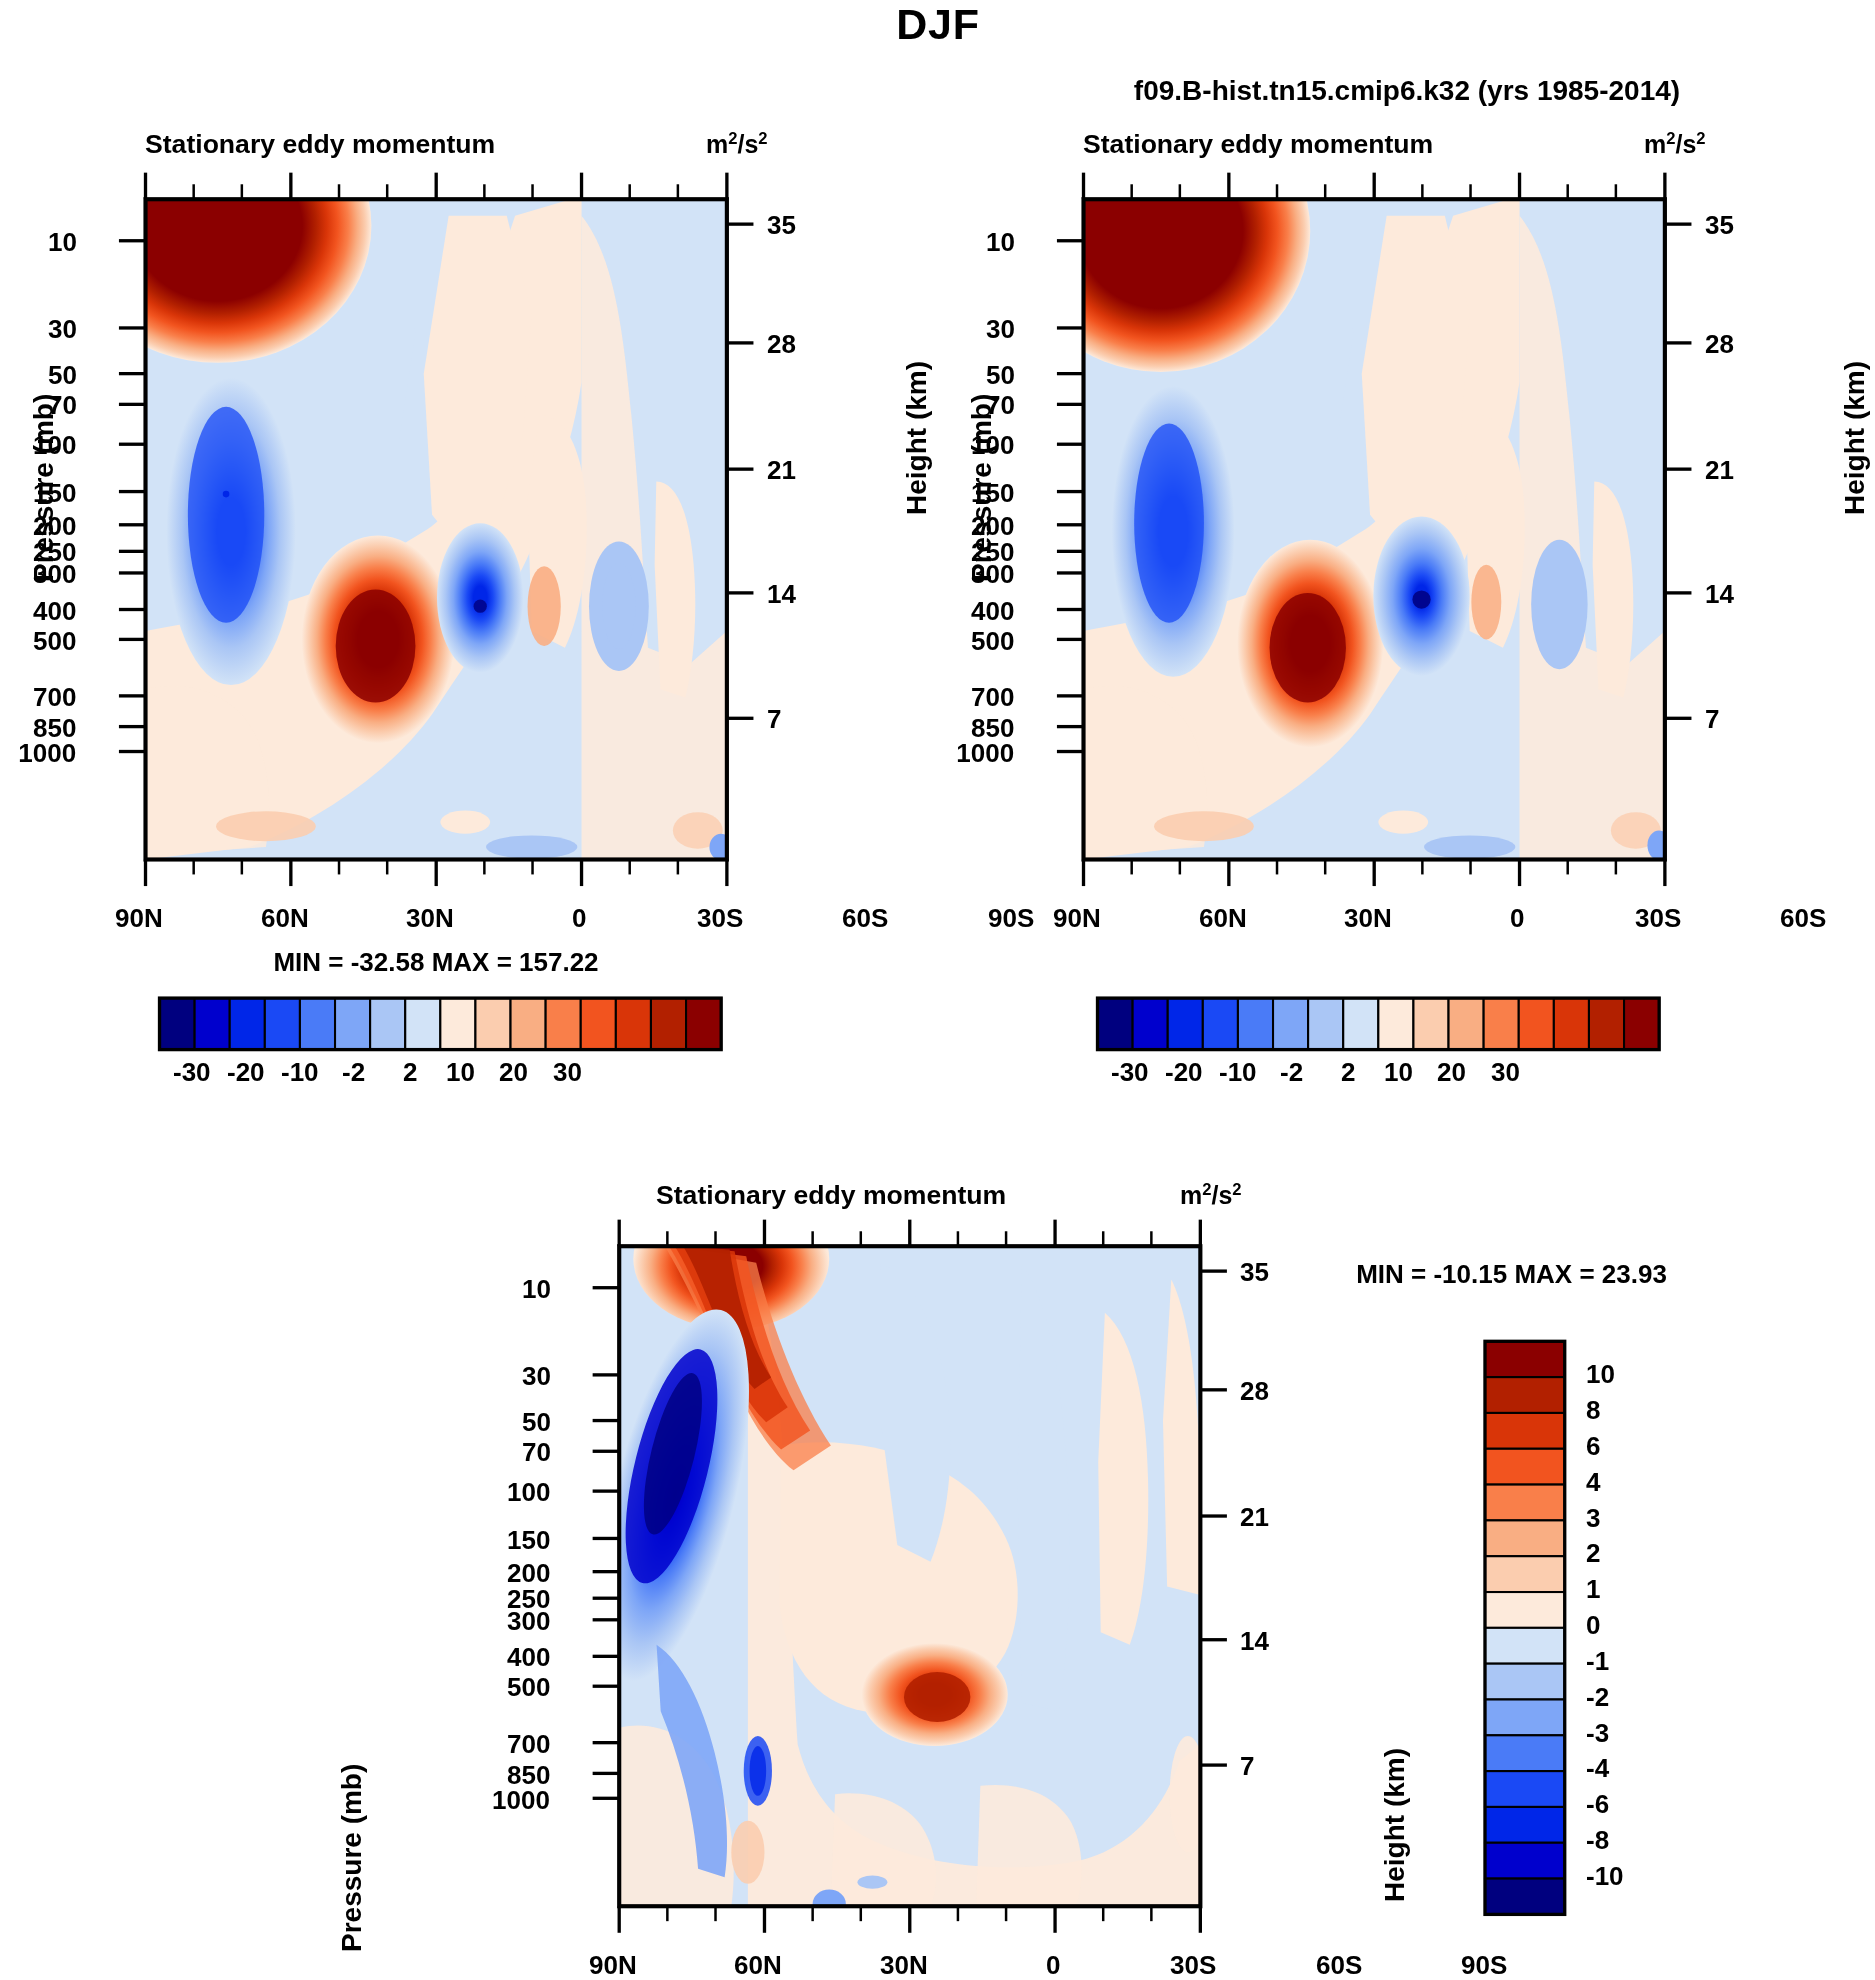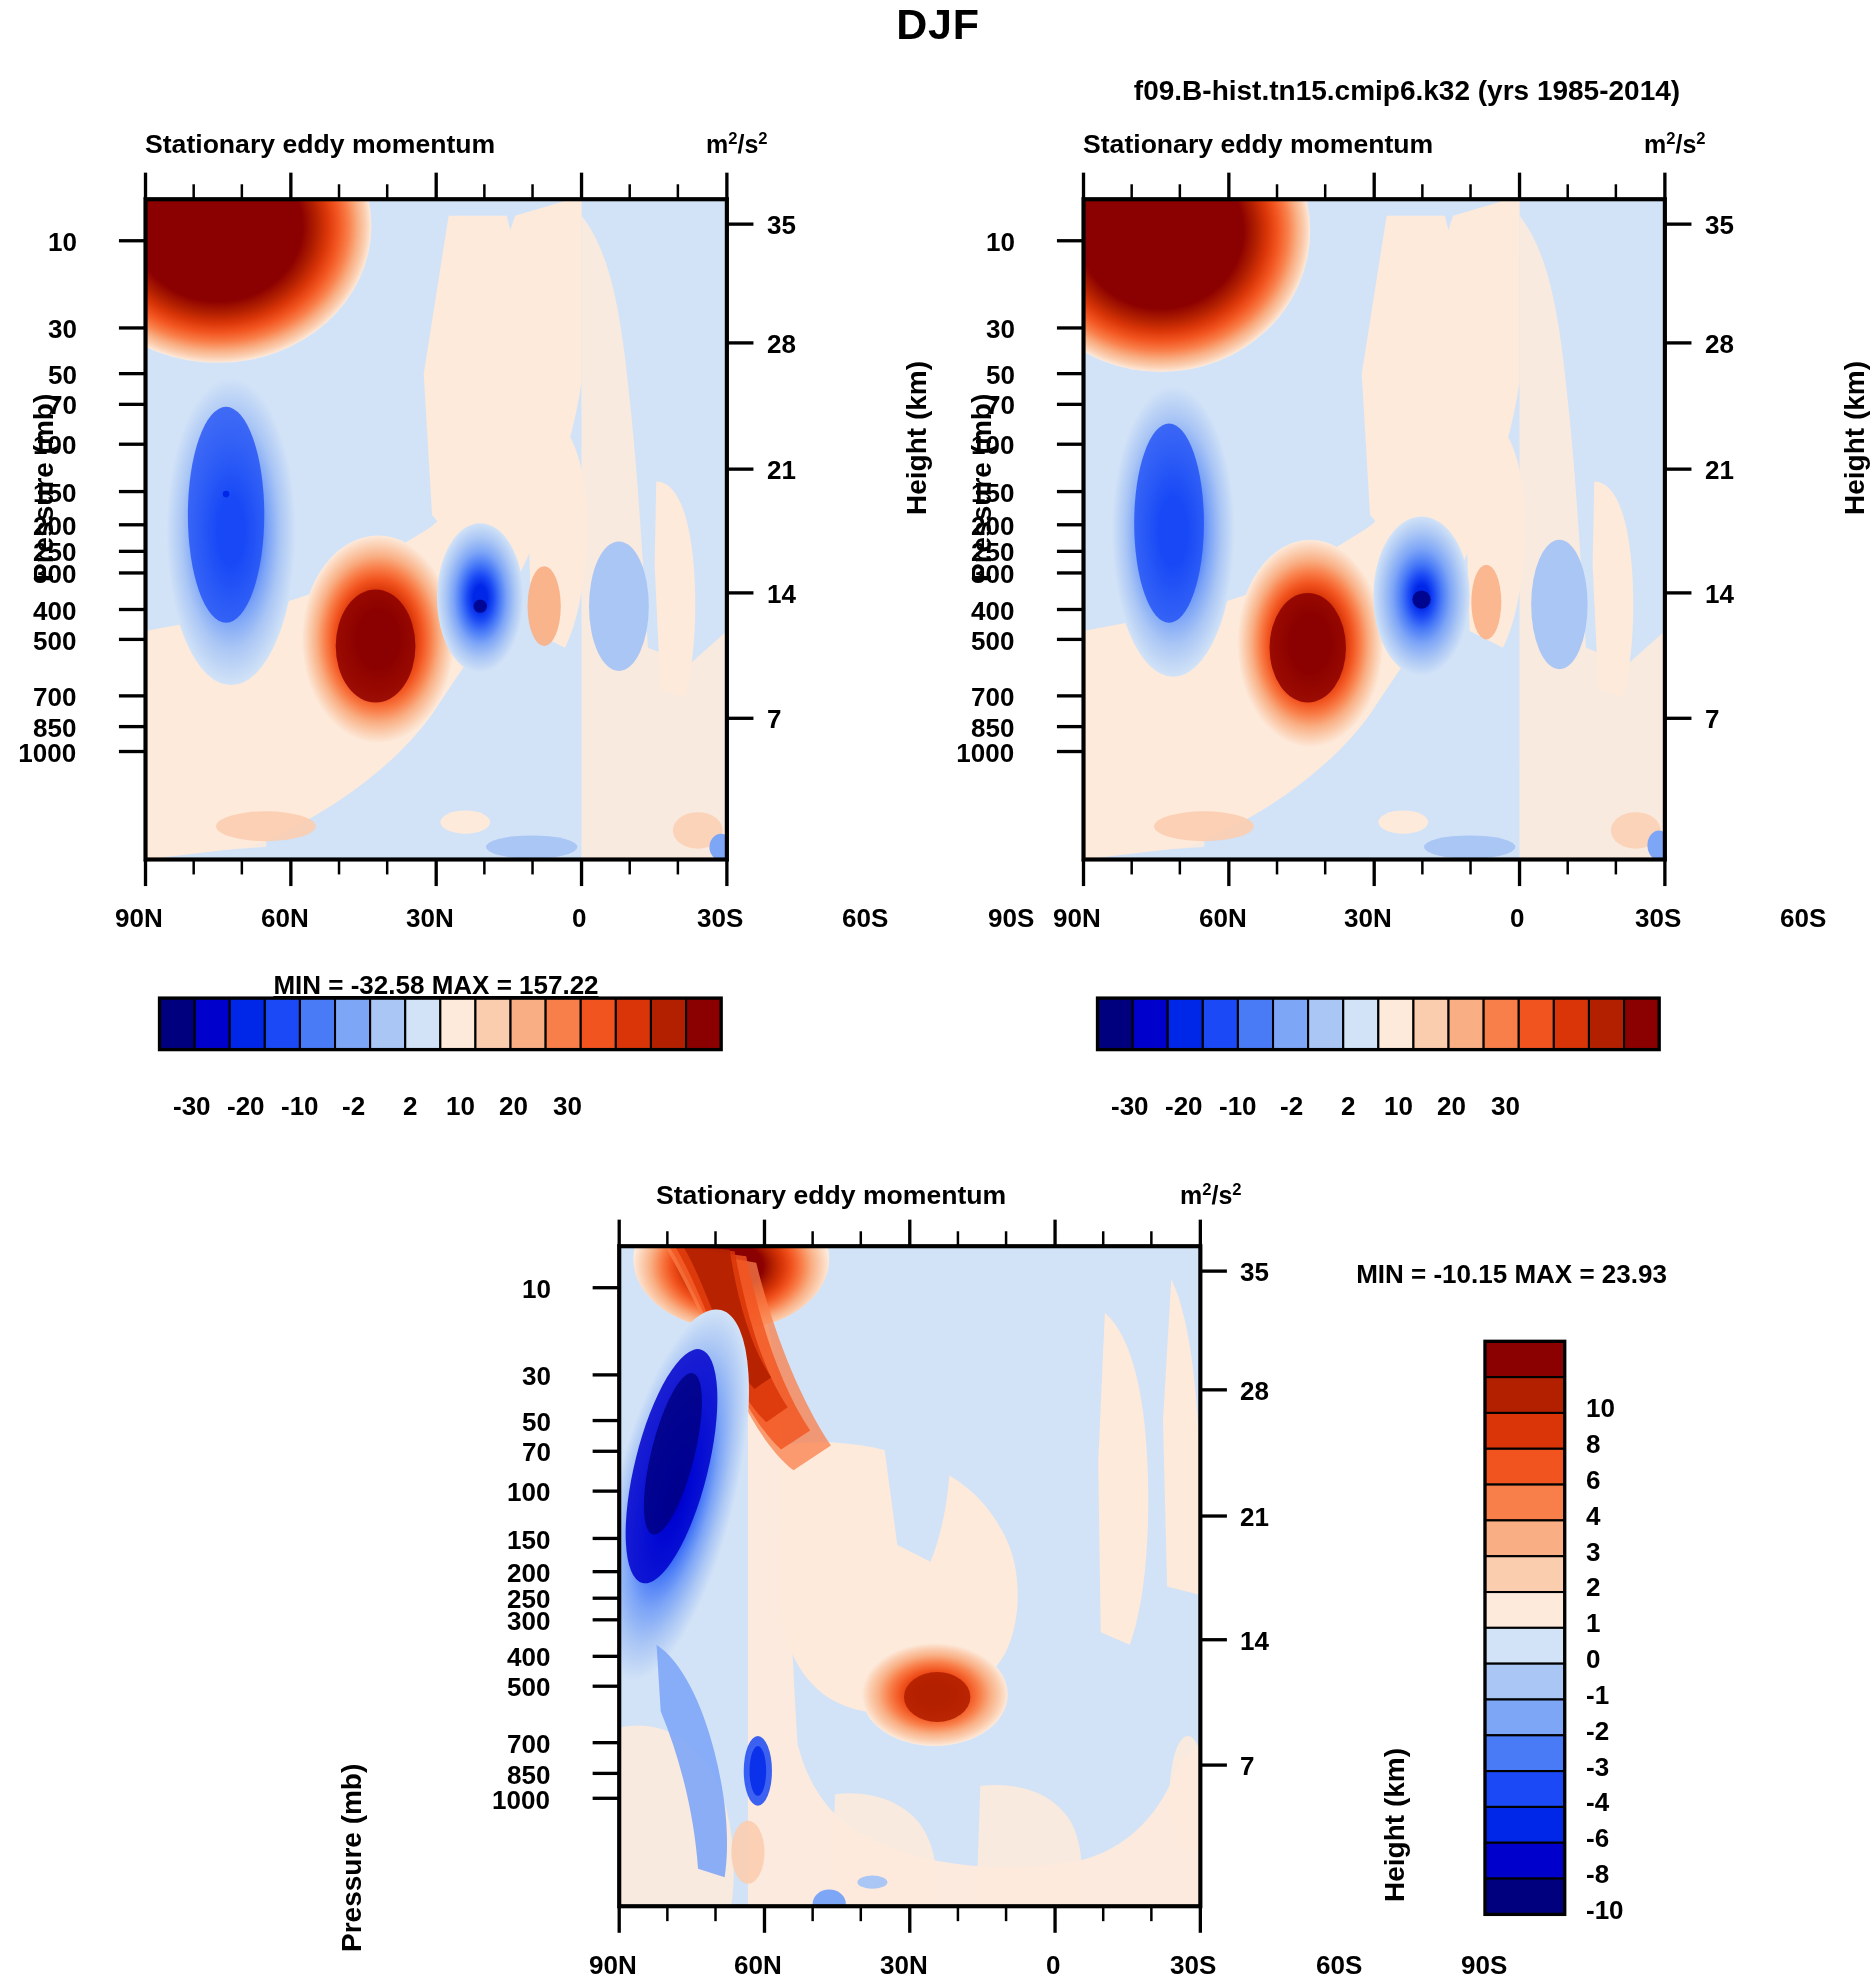--- a/index.html
+++ b/index.html
@@ -9,21 +9,21 @@
   #suptitle{left:0;top:3.3px;width:1876px;text-align:center;font-size:43px;font-weight:bold;letter-spacing:0.8px;}
   .panel{position:absolute;}
   .ptitle{position:absolute;text-align:center;font-size:28px;font-weight:bold;white-space:nowrap;}
   .psub{position:absolute;font-size:26.6px;font-weight:bold;white-space:nowrap;}
   .punits{position:absolute;font-size:25px;font-weight:bold;white-space:nowrap;}
   .punits sup{font-size:16.6px;}
   .minmax{position:absolute;font-size:26px;font-weight:bold;white-space:nowrap;text-align:center;}
   .axlabel{position:absolute;font-size:26px;font-weight:bold;white-space:nowrap;}
   .ylabel{position:absolute;font-size:28px;font-weight:bold;white-space:nowrap;
           transform-origin:0 0;}
-  .cbarlbl{position:absolute;font-size:26px;font-weight:bold;white-space:nowrap;margin-top:34px;}
+  .cbarlbl{position:absolute;font-size:26px;font-weight:bold;white-space:nowrap;}
   svg{display:block;}
   .frame{fill:none;stroke:#000;stroke-width:5;}
   .tick{stroke:#000;stroke-width:4;}
   .tickmin{stroke:#000;stroke-width:3;}
   .cbcell{stroke:#000;stroke-width:2.5;}
 </style>
 </head>
 <body>
 
 <div id="suptitle">DJF</div>
@@ -201,21 +201,21 @@
   <div class="axlabel" style="left:767px;top:704px;">7</div>
 
   <div class="axlabel" style="left:115px;top:903px;">90N</div>
   <div class="axlabel" style="left:261px;top:903px;">60N</div>
   <div class="axlabel" style="left:406px;top:903px;">30N</div>
   <div class="axlabel" style="left:572px;top:903px;">0</div>
   <div class="axlabel" style="left:697px;top:903px;">30S</div>
   <div class="axlabel" style="left:842px;top:903px;">60S</div>
   <div class="axlabel" style="left:988px;top:903px;">90S</div>
 
-  <div class="minmax" style="left:145px;top:970px;width:582px;text-decoration:underline;">MIN = -32.58  MAX = 157.22</div>
+  <div class="minmax" style="left:145px;top:947px;width:582px;">MIN = -32.58  MAX = 157.22</div>
 
   <svg width="938" height="75" style="position:absolute;left:0;top:993px;" viewBox="0 0 1129 90">
     <g id="cb-left">
         <rect x="192.00" y="6" width="42.25" height="62" fill="#00007f" class="cbcell"></rect>
         <rect x="234.25" y="6" width="42.25" height="62" fill="#0000cd" class="cbcell"></rect>
         <rect x="276.50" y="6" width="42.25" height="62" fill="#0026e8" class="cbcell"></rect>
         <rect x="318.75" y="6" width="42.25" height="62" fill="#1a49f5" class="cbcell"></rect>
         <rect x="361.00" y="6" width="42.25" height="62" fill="#4a7bf7" class="cbcell"></rect>
         <rect x="403.25" y="6" width="42.25" height="62" fill="#7ea6f7" class="cbcell"></rect>
         <rect x="445.50" y="6" width="42.25" height="62" fill="#aac6f5" class="cbcell"></rect>

